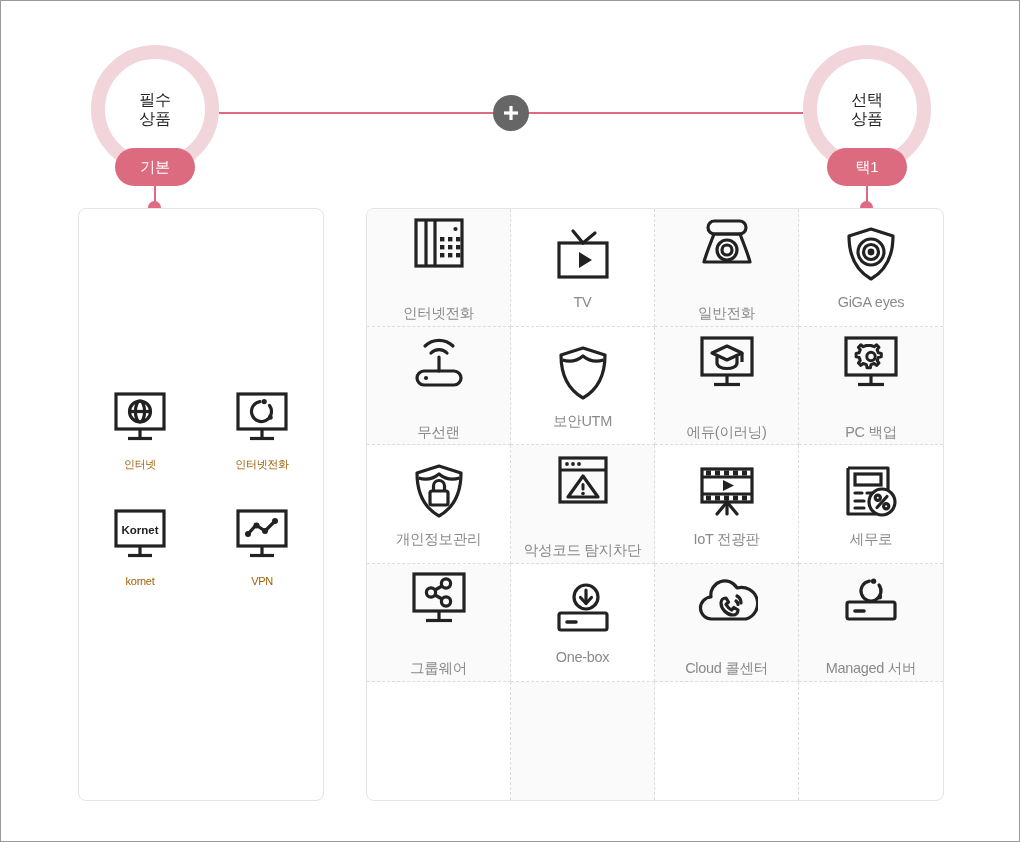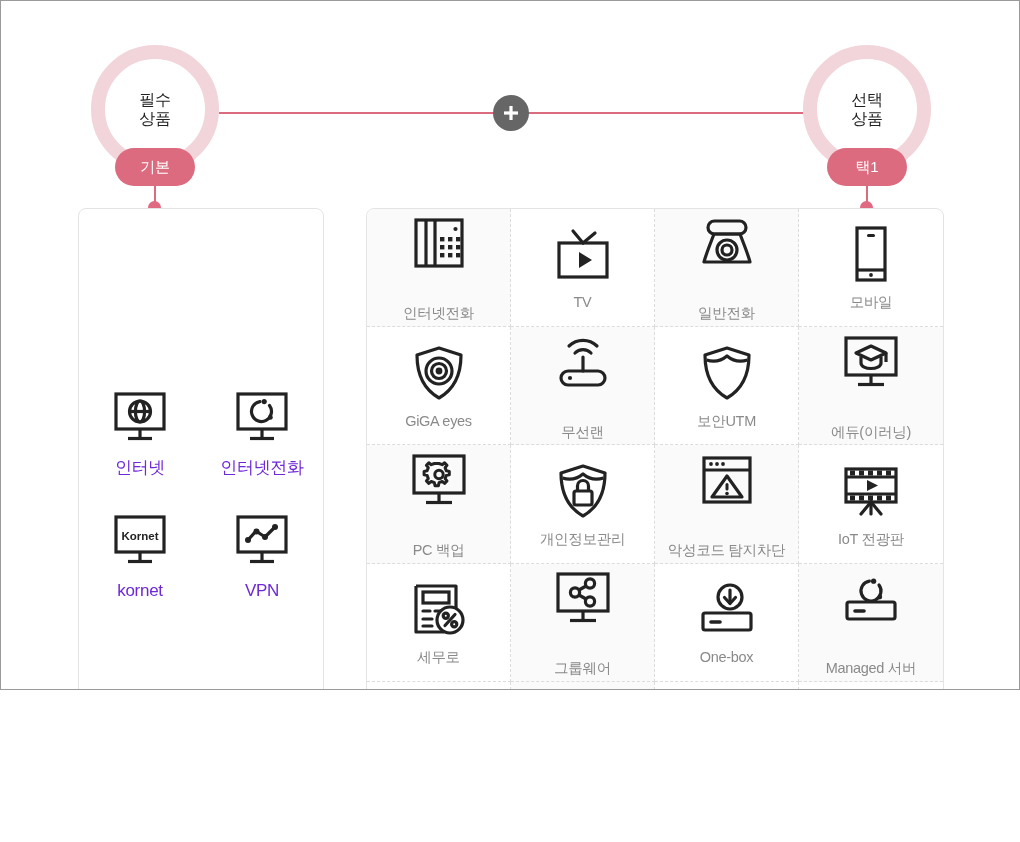--- a/index.html
+++ b/index.html
@@ -6,21 +6,21 @@
     margin: 0;
     padding: 0;
     background: #ffffff;
   }
   body {
     font-family: "Liberation Sans", "DejaVu Sans", sans-serif;
   }
   #canvas {
     position: relative;
     width: 1020px;
-    height: 690px;
+    height: 842px;
     background: #ffffff;
     border: 1px solid #9a9a9a;
     box-sizing: border-box;
     overflow: hidden;
     padding-left: 39px;
   }
 
   
   .ring {
     position: absolute;
@@ -169,22 +169,22 @@
   }
 
   
   .tile {
     display: flex;
     flex-direction: column;
     align-items: center;
   }
   .tile .icon-box { margin-bottom: 14px; }
   .tile-label {
-    font-size: 17px;
-    color: #6d28d9;
+    font-size: 11px;
+    color: #a16207;
     text-align: left;
     letter-spacing: -0.3px;
     line-height: 1;
   }
 </style>
 </head>
 <body>
 
 <div id="canvas">
 
@@ -331,33 +331,20 @@
             <rect x="11" y="5" width="38" height="13" rx="6.5"></rect>
             <path d="M17 18 C14 26 9 38 7 46 L53 46 C51 38 46 26 43 18 Z" stroke-linejoin="round"></path>
             <circle cx="30" cy="34" r="10"></circle>
             <circle cx="30" cy="34" r="5"></circle>
           </g>
         </svg>
       </div>
       <div class="cell-label">일반전화</div>
     </div>
 
-    <div class="cell">
-      <div class="icon-box">
-        <svg width="44" height="58" viewBox="0 0 44 58">
-          <g fill="none" stroke="#222" stroke-width="3.2">
-            <rect x="8" y="3" width="28" height="52"></rect>
-            <line x1="8" y1="45" x2="36" y2="45"></line>
-          </g>
-          <rect x="18" y="9" width="8" height="3" rx="1.5" fill="#222"></rect>
-          <circle cx="22" cy="50" r="1.9" fill="#222"></circle>
-        </svg>
-      </div>
-      <div class="cell-label">모바일</div>
-    </div>
 
     <div class="cell">
       <div class="icon-box">
         <svg width="56" height="58" viewBox="0 0 56 58">
           <g fill="none" stroke="#222" stroke-width="3.2">
             <path d="M28 4 L50 11 C50 31 42 46 28 54 C14 46 6 31 6 11 Z" stroke-linejoin="round"></path>
             <circle cx="28" cy="27" r="13"></circle>
             <circle cx="28" cy="27" r="7.5"></circle>
           </g>
           <circle cx="28" cy="27" r="3.4" fill="#222"></circle>
@@ -535,20 +522,33 @@
             <line x1="32" y1="8" x2="32" y2="21" stroke-linecap="round"></line>
             <polyline points="26.5,15.5 32,21.5 37.5,15.5" stroke-linejoin="round" stroke-linecap="round"></polyline>
             <rect x="5" y="31" width="48" height="17" rx="2"></rect>
             <line x1="13" y1="40" x2="22" y2="40" stroke-linecap="round" stroke-width="3.6"></line>
           </g>
         </svg>
       </div>
       <div class="cell-label">One-box</div>
     </div>
 
+    <div class="cell tint">
+      <div class="icon-box">
+        <svg width="62" height="52" viewBox="0 0 62 52">
+          <g fill="none" stroke="#222" stroke-width="3.2" stroke-linejoin="round">
+            <path d="M16 44 A11 11 0 0 1 15 22 A14 14 0 0 1 41 13 A11 11 0 0 1 50 44 Z"></path>
+            <path d="M30 23 c-3 0 -5 2 -5 5 c0 6 6 12 12 12 c3 0 5 -2 5 -5 l-4 -2.5 -2.5 2.5 c-2.5 -1.5 -4 -3 -5.5 -5.5 l2.5 -2.5 z" stroke-linecap="round"></path>
+            <path d="M41 21 a8 8 0 0 1 4 7" stroke-linecap="round"></path>
+            <path d="M40 26 a4 4 0 0 1 2 3.5" stroke-linecap="round"></path>
+          </g>
+        </svg>
+      </div>
+      <div class="cell-label">Cloud 콜센터</div>
+    </div>
 
     <div class="cell tint">
       <div class="icon-box">
         <svg width="58" height="56" viewBox="0 0 58 56">
           <g fill="none" stroke="#222" stroke-width="3.2">
             <path d="M37 14a10 10 0 1 1-9.6-3.9" stroke-linecap="round"></path>
             <rect x="5" y="31" width="48" height="17" rx="2"></rect>
             <line x1="13" y1="40" x2="22" y2="40" stroke-linecap="round" stroke-width="3.6"></line>
           </g>
           <circle cx="31.6" cy="10.2" r="2.6" fill="#222"></circle>

